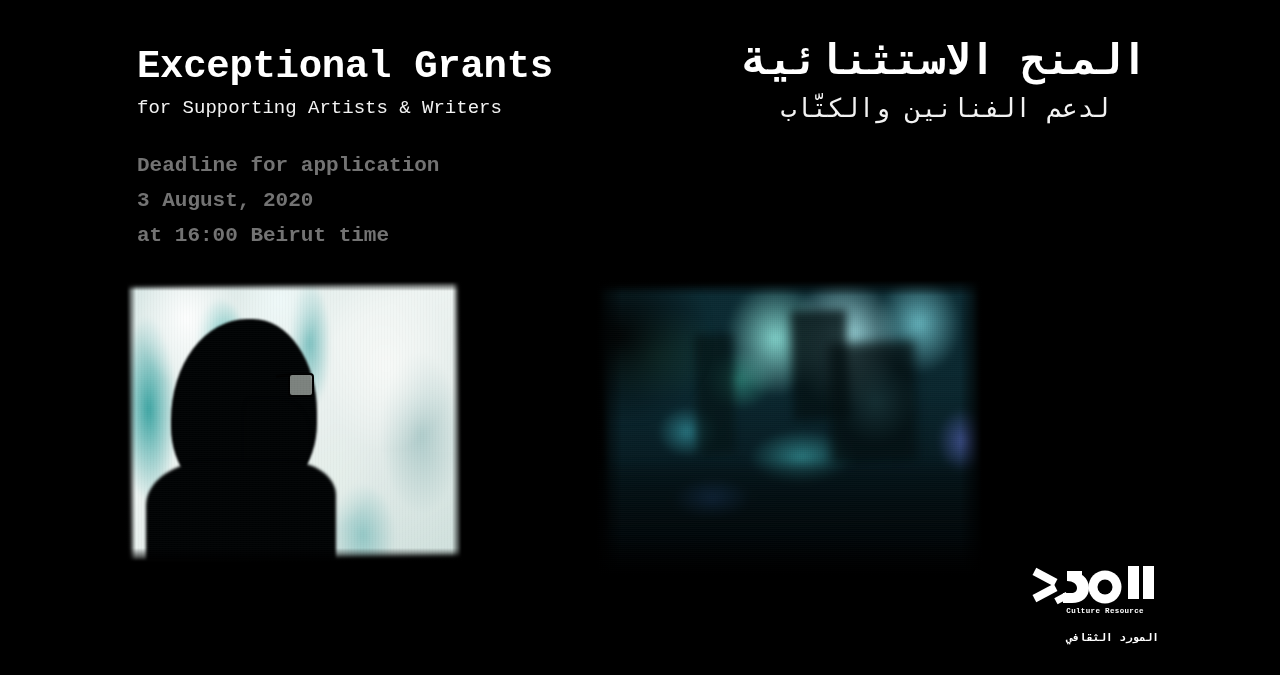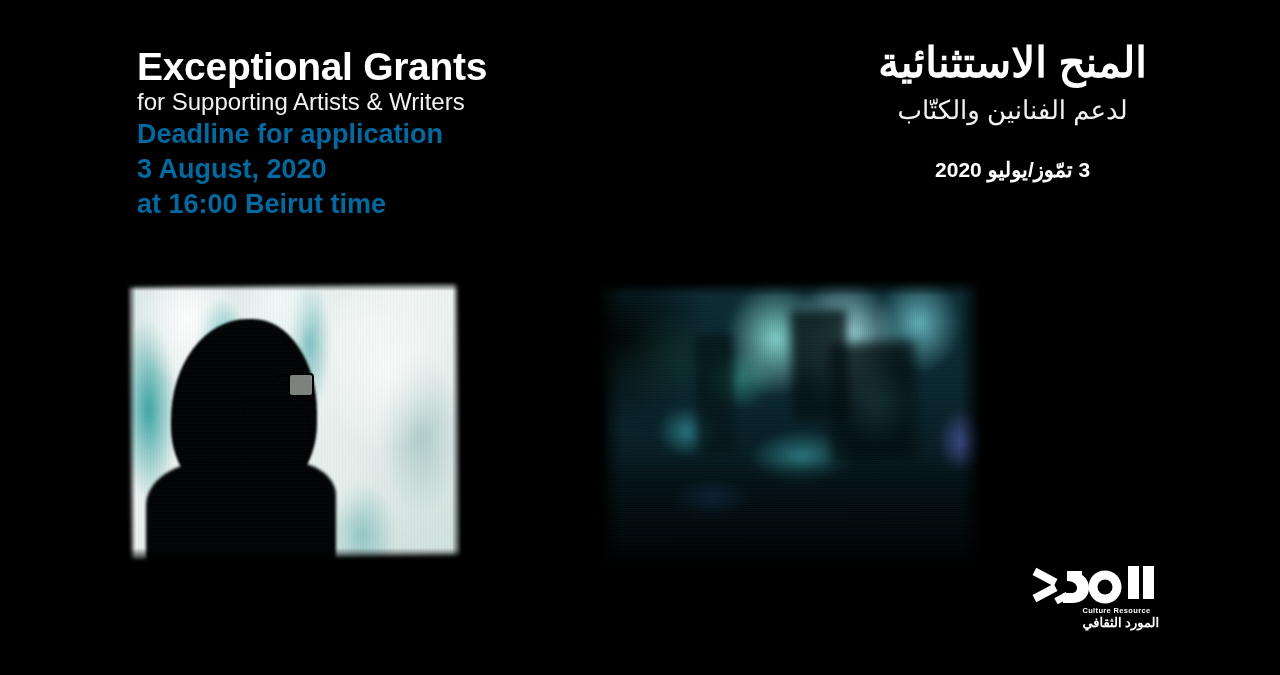--- a/index.html
+++ b/index.html
@@ -9,21 +9,21 @@
     width:1280px;
     height:675px;
     overflow:hidden;
   }
 
   #poster {
     position:relative;
     width:1280px;
     height:675px;
     background:#000000;
-    font-family:Liberation Sans, sans-serif;
+    font-family:Liberation Mono, monospace;
     color:#ffffff;
     overflow:hidden;
   }
 
   
   .en-block {
     position:absolute;
     left:137px;
     top:46px;
     text-align:left;
@@ -31,31 +31,33 @@
   }
   .en-title {
     font-size:39px;
     font-weight:700;
     letter-spacing:-0.3px;
     line-height:1.08;
     color:#ffffff;
     white-space:nowrap;
   }
   .en-subtitle {
-    font-size:24px;
+    font-size:19px;
     font-weight:400;
     line-height:1.2;
+    margin-top:9px;
     color:#f2f2f2;
     white-space:nowrap;
   }
   .en-deadline {
-    font-size:27px;
+    margin-top:28px;
+    font-size:21px;
     font-weight:700;
     line-height:35px;
-    color:#0369a1;
+    color:#737373;
     white-space:nowrap;
   }
 
   
   .ar-block {
     position:absolute;
     right:133px;
     top:40px;
     text-align:center;
     direction:rtl;
@@ -256,26 +258,26 @@
     line-height:1.12;
   }
   .logo-en {
     font-size:7.5px;
     font-weight:700;
     letter-spacing:0.35px;
     color:#ffffff;
     white-space:nowrap;
   }
   .logo-ar {
-    font-size:13px;
+    font-size:11px;
     font-weight:700;
     color:#ffffff;
     direction:rtl;
     white-space:nowrap;
-    margin-top:1px;
+    margin-top:17px;
   }
 </style>
 </head>
 <body>
 
 <div id="poster">
 
   <div class="en-block">
     <div class="en-title">Exceptional Grants</div>
     <div class="en-subtitle">for Supporting Artists &amp; Writers</div>
@@ -283,21 +285,20 @@
       <div>Deadline for application</div>
       <div>3 August, 2020</div>
       <div>at 16:00 Beirut time</div>
     </div>
   </div>
 
   <div class="ar-block">
     <div class="ar-title">المنح الاستثنائية</div>
     <div class="ar-subtitle">لدعم الفنانين والكتّاب</div>
     <div class="ar-deadline">
-      <div>3 تمّوز/يوليو 2020</div>
     </div>
   </div>
 
   <div class="photo-left">
     <div class="pl-screen"></div>
     <div class="pl-head"></div>
     <div class="pl-jaw"></div>
     <div class="pl-neck"></div>
     <div class="pl-temple"></div>
     <div class="pl-glasses"></div>

